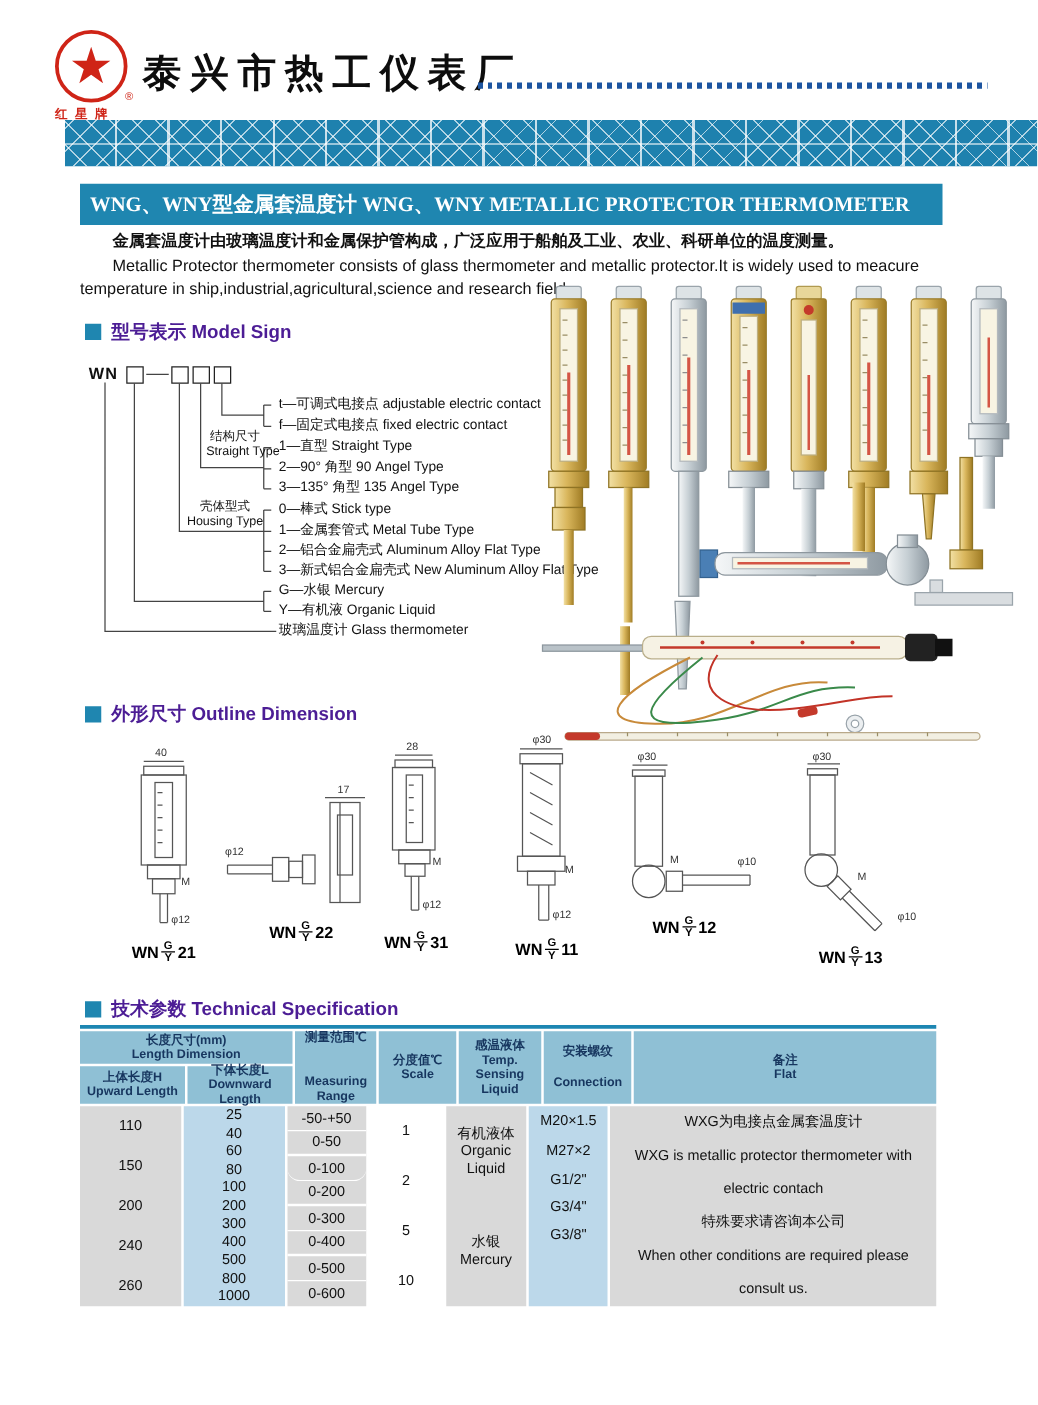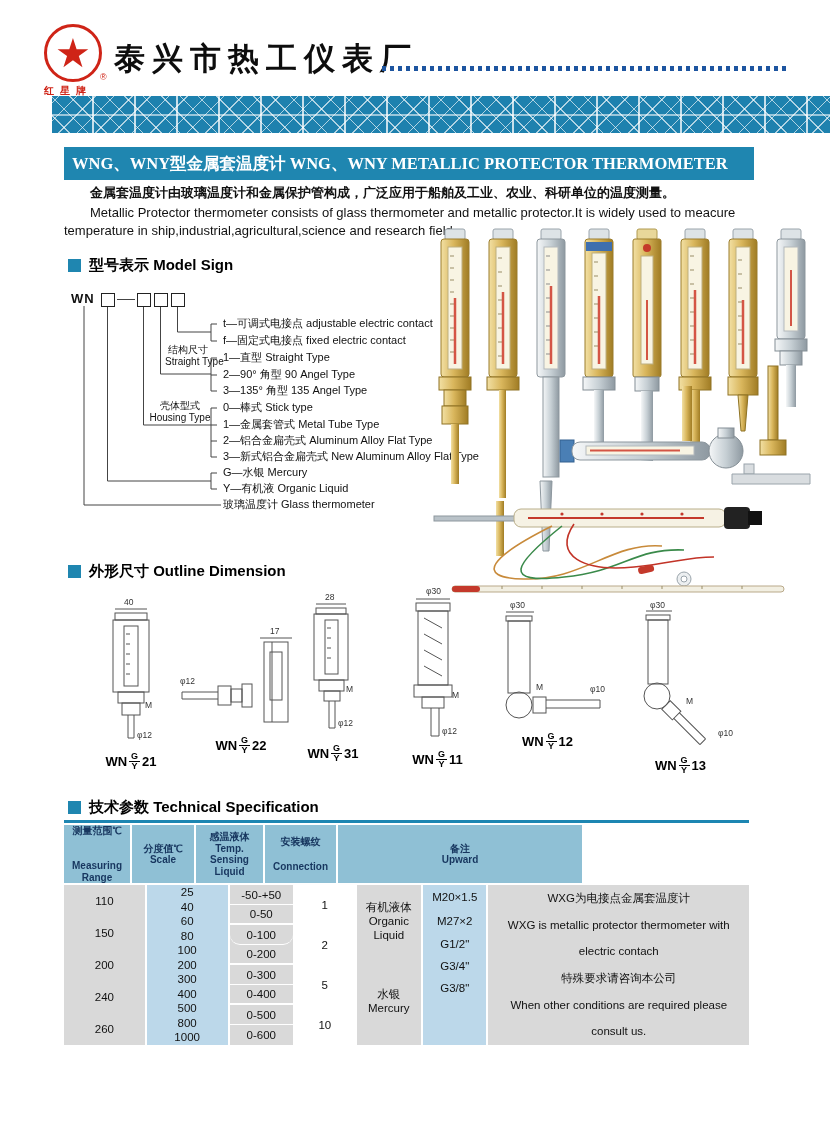--- a/index.html
+++ b/index.html
@@ -26,21 +26,21 @@
 
   
   .titlebar{position:absolute;left:64px;top:147px;width:690px;height:33px;background:#1f86b0;
             color:#fff;display:flex;align-items:center;padding-left:8px;box-sizing:border-box;
             font-family:"Liberation Serif",serif;font-weight:bold;font-size:16.5px;white-space:nowrap;}
   .intro{position:absolute;left:64px;top:184px;width:716px;font-size:13px;line-height:18px;}
   .intro .zh{font-weight:bold;text-indent:2em;margin:0;}
   .intro .en{text-indent:2em;margin:2px 0 0 0;}
 
   
-  .sec-h{position:absolute;display:flex;align-items:center;font-size:15px;font-weight:bold;color:#000000;}
+  .sec-h{position:absolute;display:flex;align-items:center;font-size:15px;font-weight:bold;color:#4c1d95;}
   .sec-bullet{width:13px;height:13px;background:#1f86b0;margin-right:8px;flex:0 0 13px;}
 
   
   .diagram{position:absolute;left:65px;top:290px;width:420px;height:268px;font-size:11px;}
   .diagram svg{position:absolute;left:0;top:0;}
   .mcode{position:absolute;left:6px;top:1px;font-size:13px;font-weight:bold;letter-spacing:1px;}
   .mbox{position:absolute;top:3px;width:12px;height:12px;border:1.5px solid #222;background:#fff;}
   .dlabel{position:absolute;left:158px;font-size:11px;line-height:13px;white-space:nowrap;color:#111;}
   .grp{position:absolute;text-align:center;font-size:10px;line-height:12px;color:#111;}
   .grp span{display:block;white-space:nowrap;}
@@ -430,39 +430,55 @@
     </div>
   </div>
 
   <div class="sec-h" style="left:68px;top:798px;">
     <span class="sec-bullet"></span>
     <span>技术参数 Technical Specification</span>
   </div>
 
   <div class="spec-table">
     <div class="hdr">
+      <div class="hgroup">
+        <div class="hcell top">
+          <span>长度尺寸(mm)</span>
+          <span>Length Dimension</span>
+        </div>
+        <div class="sub">
+          <div class="hcell">
+            <span>上体长度H</span>
+            <span>Upward Length</span>
+          </div>
+          <div class="hcell">
+            <span>下体长度L</span>
+            <span>Downward Length</span>
+          </div>
+        </div>
+      </div>
       <div class="hcell h58" style="width:66px;gap:24px;">
         <span>测量范围℃</span>
         <span>Measuring Range</span>
       </div>
       <div class="hcell h58" style="width:62px;">
         <span>分度值℃</span>
         <span>Scale</span>
       </div>
       <div class="hcell h58" style="width:67px;">
         <span>感温液体</span>
         <span>Temp. Sensing Liquid</span>
       </div>
       <div class="hcell h58" style="width:71px;gap:13px;">
         <span>安装螺纹</span>
         <span>Connection</span>
       </div>
       <div class="hcell h58" style="width:244px;">
         <span>备注</span>
-        <span>Upward</span>
+        <span>Flat</span>
       </div>
     </div>
 
     <div class="body-row">
       <div class="bcol gray" style="width:84px;">
         <div class="cell" style="flex:1;">110</div>
         <div class="cell" style="flex:1;">150</div>
         <div class="cell" style="flex:1;">200</div>
         <div class="cell" style="flex:1;">240</div>
         <div class="cell" style="flex:1;">260</div>

